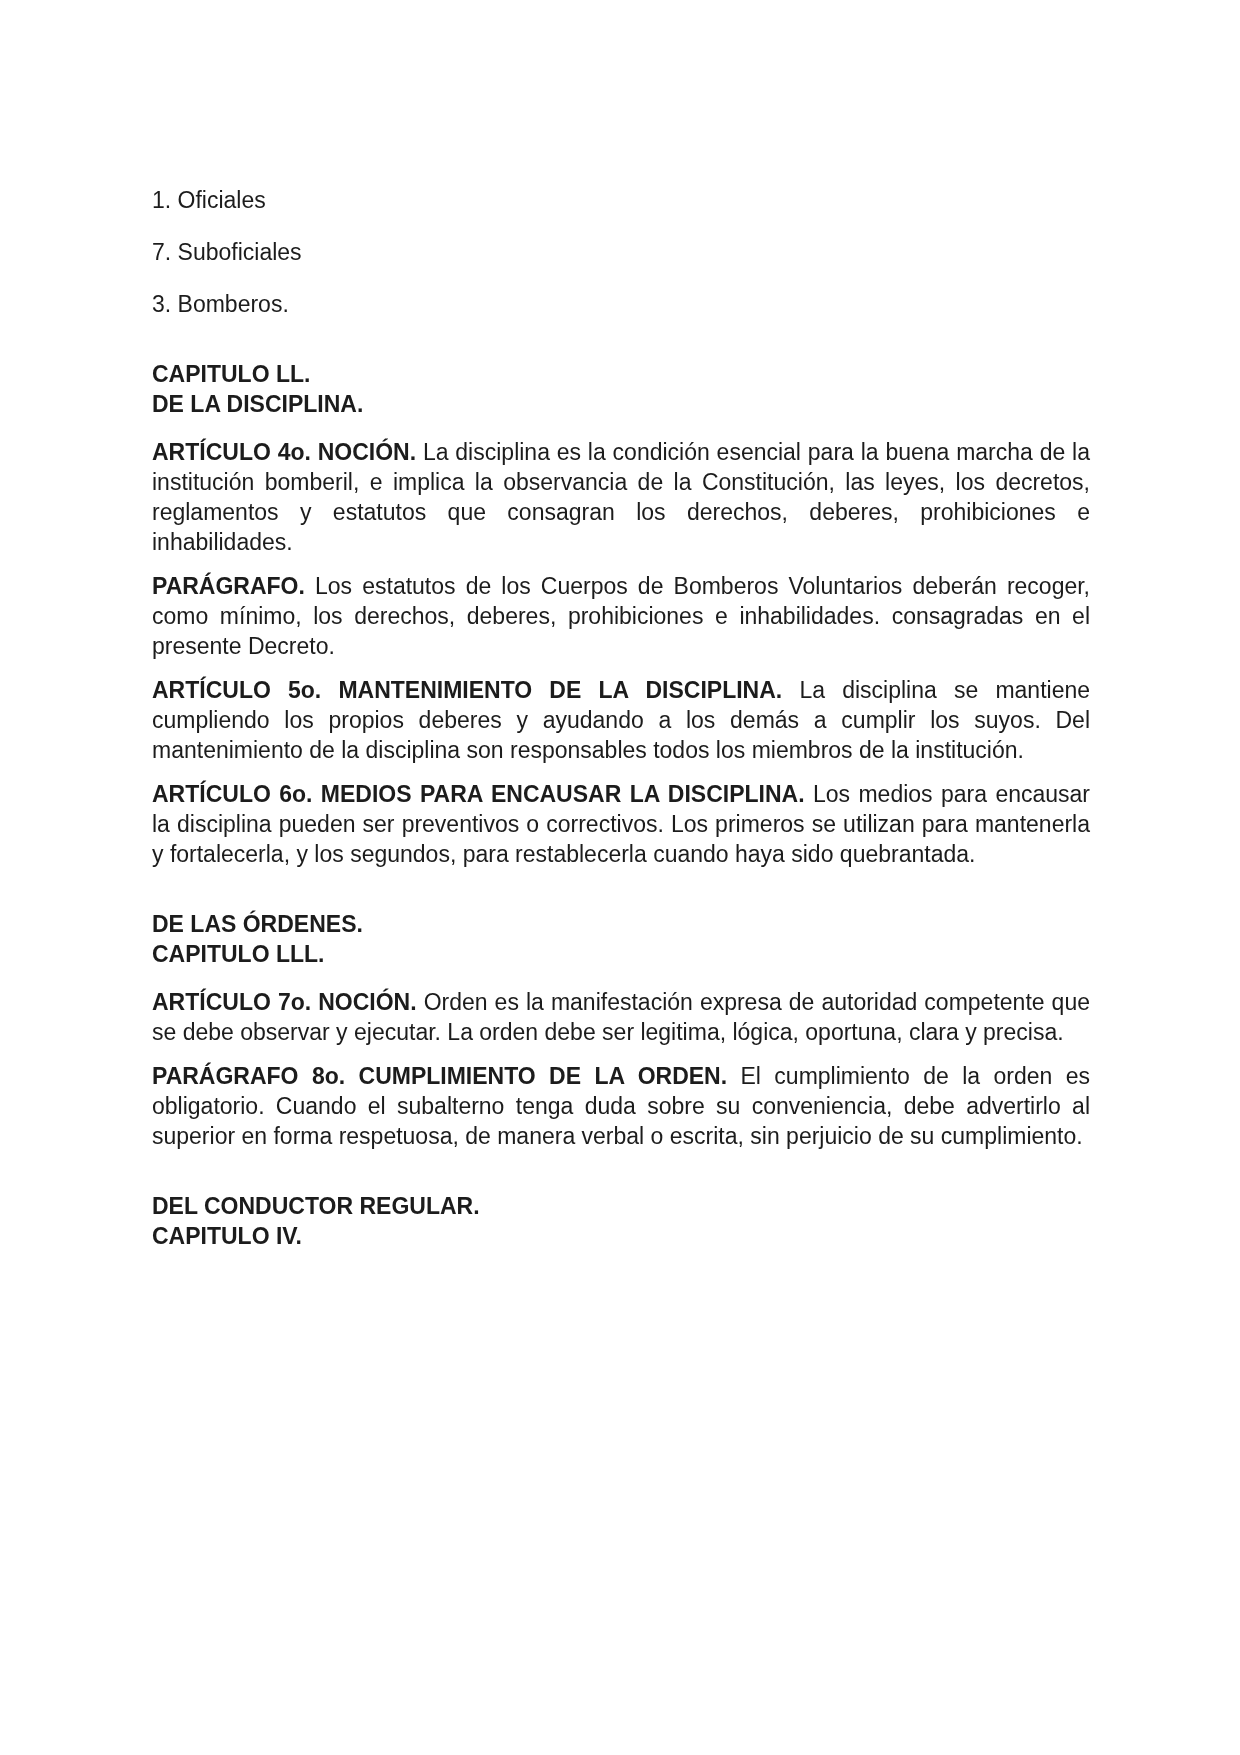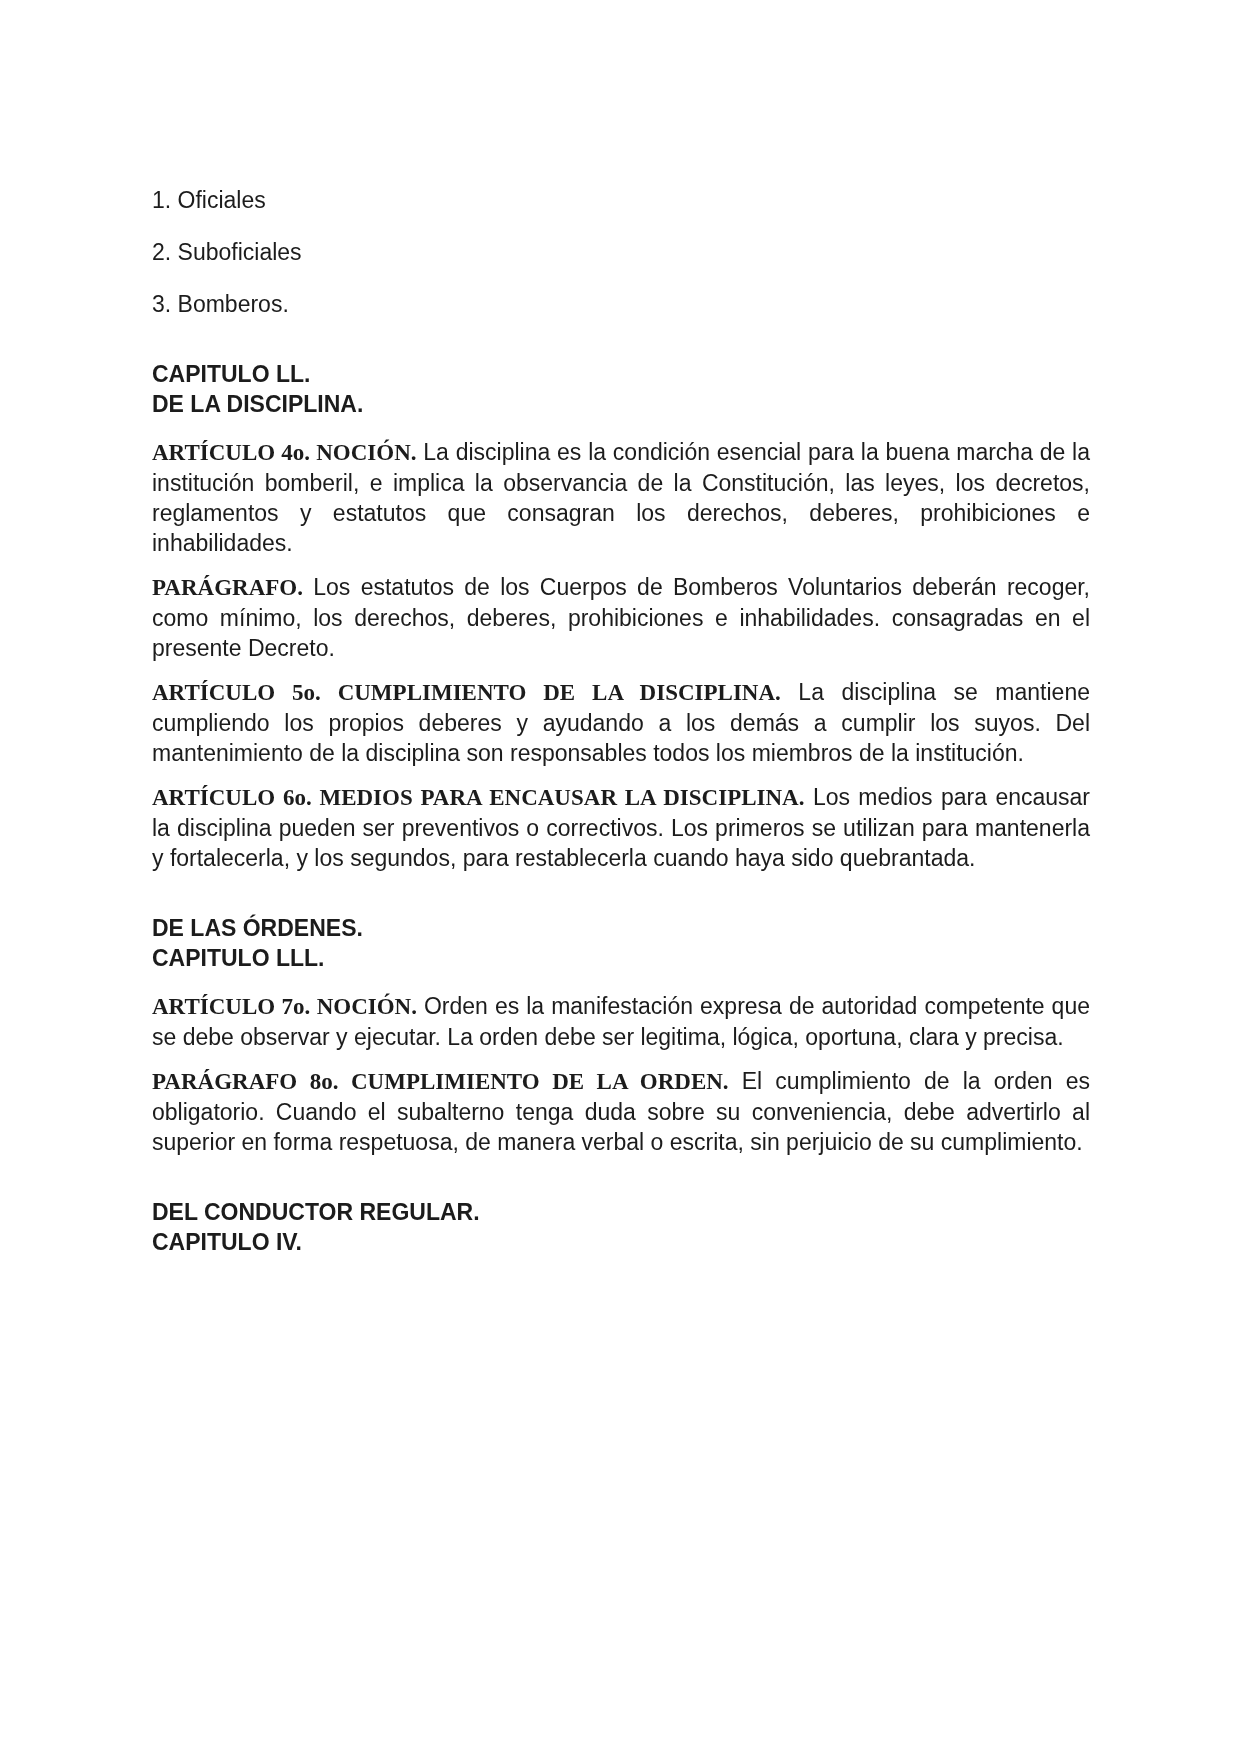--- a/index.html
+++ b/index.html
@@ -32,42 +32,41 @@
   }
   .chapter .chapter-line {
     display: block;
   }
   .para {
     text-align: justify;
     margin: 0 0 14px 0;
   }
   .lead {
     font-weight: bold;
-    font-family: Liberation Serif, serif;
   }
 </style>
 </head>
 <body>
 
 <div class="page">
 
   <p class="list-item">1. Oficiales</p>
-  <p class="list-item">2. Suboficiales</p>
+  <p class="list-item">7. Suboficiales</p>
   <p class="list-item">3. Bomberos.</p>
 
   <div class="chapter">
     <span class="chapter-line">CAPITULO LL.</span>
     <span class="chapter-line">DE LA DISCIPLINA.</span>
   </div>
 
   <p class="para"><span class="lead">ARTÍCULO 4o. NOCIÓN.</span> <span>La disciplina es la condición esencial para la buena marcha de la institución bomberil, e implica la observancia de la Constitución, las leyes, los decretos, reglamentos y estatutos que consagran los derechos, deberes, prohibiciones e inhabilidades.</span></p>
 
   <p class="para"><span class="lead">PARÁGRAFO.</span> <span>Los estatutos de los Cuerpos de Bomberos Voluntarios deberán recoger, como mínimo, los derechos, deberes, prohibiciones e inhabilidades. consagradas en el presente Decreto.</span></p>
 
-  <p class="para"><span class="lead">ARTÍCULO 5o. CUMPLIMIENTO DE LA DISCIPLINA.</span> <span>La disciplina se mantiene cumpliendo los propios deberes y ayudando a los demás a cumplir los suyos. Del mantenimiento de la disciplina son responsables todos los miembros de la institución.</span></p>
+  <p class="para"><span class="lead">ARTÍCULO 5o. MANTENIMIENTO DE LA DISCIPLINA.</span> <span>La disciplina se mantiene cumpliendo los propios deberes y ayudando a los demás a cumplir los suyos. Del mantenimiento de la disciplina son responsables todos los miembros de la institución.</span></p>
 
   <p class="para"><span class="lead">ARTÍCULO 6o. MEDIOS PARA ENCAUSAR LA DISCIPLINA.</span> <span>Los medios para encausar la disciplina pueden ser preventivos o correctivos. Los primeros se utilizan para mantenerla y fortalecerla, y los segundos, para restablecerla cuando haya sido quebrantada.</span></p>
 
   <div class="chapter">
     <span class="chapter-line">DE LAS ÓRDENES.</span>
     <span class="chapter-line">CAPITULO LLL.</span>
   </div>
 
   <p class="para"><span class="lead">ARTÍCULO 7o. NOCIÓN.</span> <span>Orden es la manifestación expresa de autoridad competente que se debe observar y ejecutar. La orden debe ser legitima, lógica, oportuna, clara y precisa.</span></p>
 

